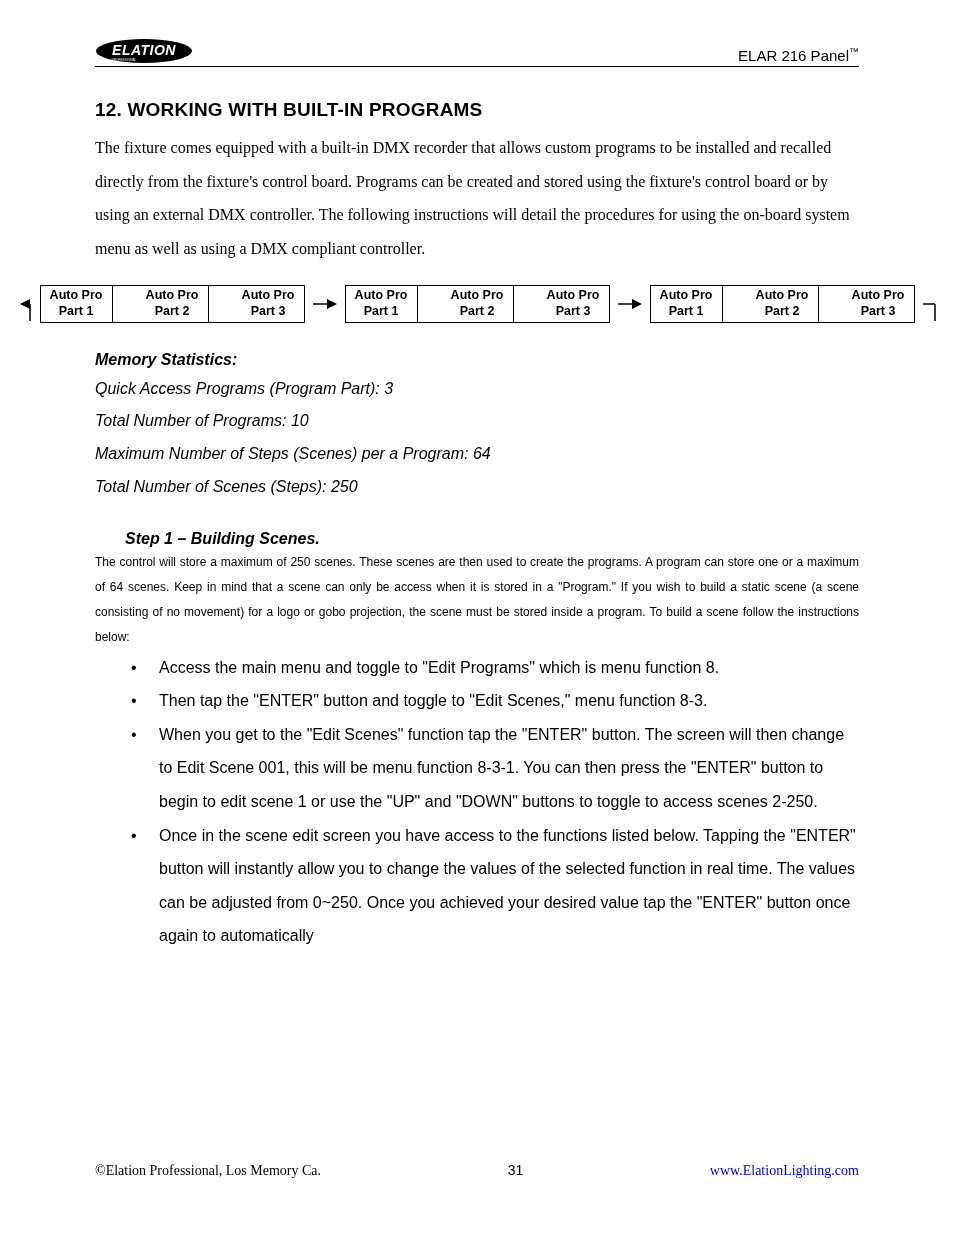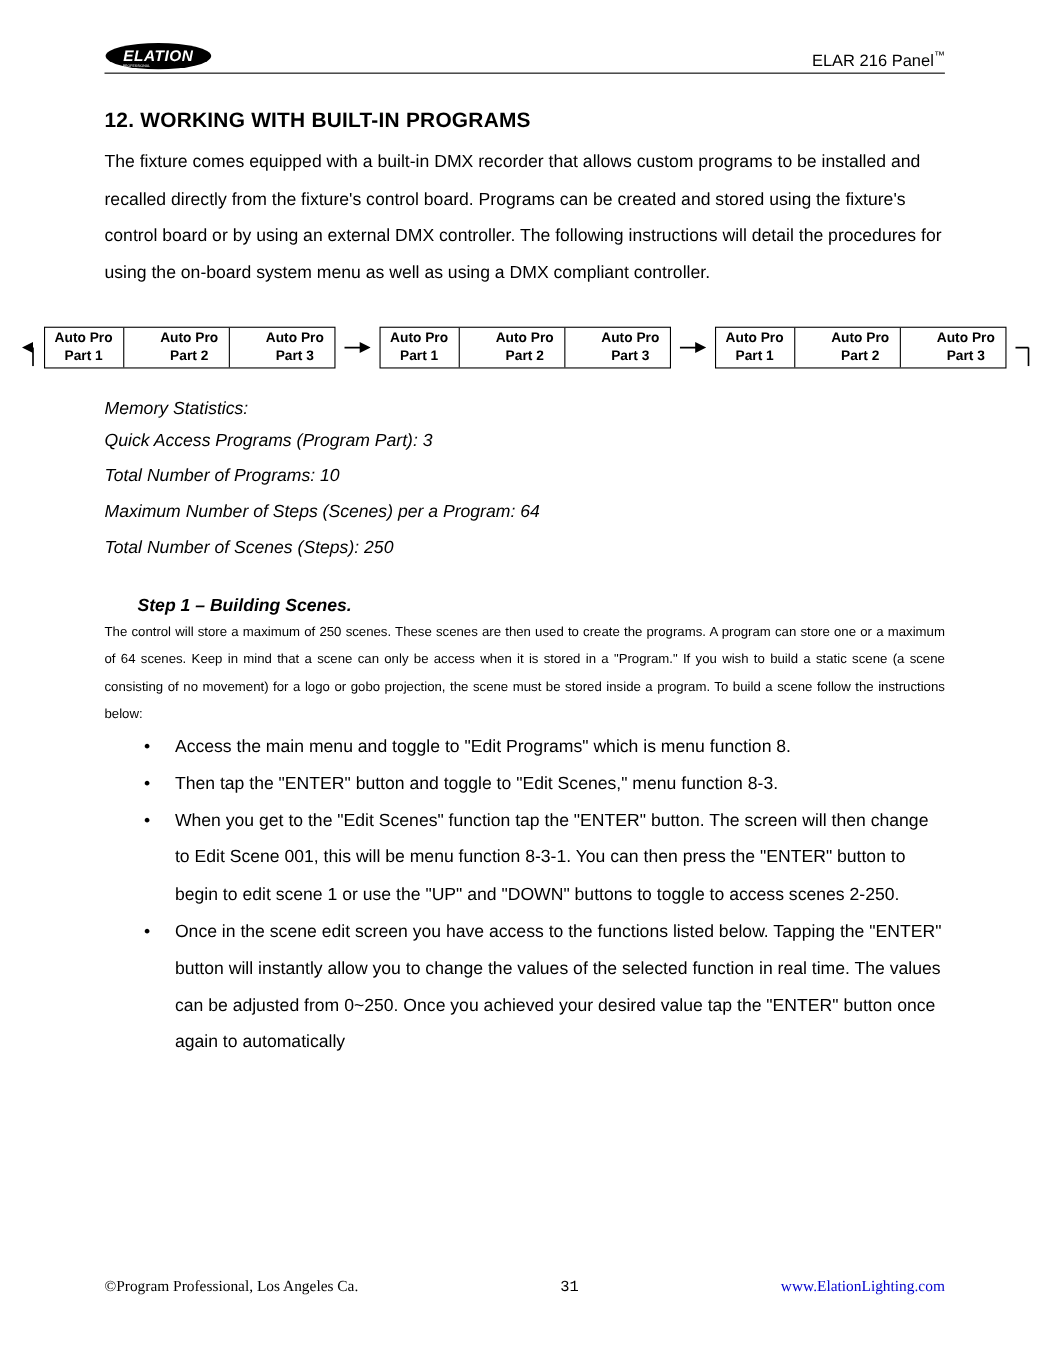--- a/index.html
+++ b/index.html
@@ -34,23 +34,24 @@
   .section-title {
     font-weight: bold;
     font-size: 19px;
     margin-top: 32px;
     letter-spacing: 0.2px;
   }
   .body-text {
     font-size: 16px;
     line-height: 2.1;
     margin-top: 10px;
+    font-family: Liberation Serif, serif;
   }
   .diagram {
-    margin-top: 32px;
+    margin-top: 20px;
     margin-bottom: 28px;
     display: flex;
     align-items: center;
     justify-content: center;
     gap: 8px;
   }
   .group {
     display: flex;
     border: 1.5px solid #000;
   }
@@ -74,21 +75,21 @@
     align-items: center;
     justify-content: center;
   }
   .arrow-exit {
     width: 14px;
     height: 34px;
     display:flex;
     align-items:center;
   }
   .subheading {
-    font-weight: normal;
+    font-weight: bold;
     font-style: italic;
     font-size: 16px;
     margin-top: 26px;
   }
   .mem-stats {
     font-style: italic;
     font-size: 16px;
     line-height: 2.05;
     margin-top: 4px;
   }
@@ -127,21 +128,21 @@
     position: absolute;
     bottom: 56px;
     left: 95px;
     right: 95px;
     display: flex;
     justify-content: space-between;
     align-items: baseline;
     font-size: 14px;
   }
   .footer .copy { font-family: "Times New Roman", serif; }
-  .footer .pnum { font-family: Liberation Mono, monospace; }
+  .footer .pnum { font-family: Liberation Sans, sans-serif; }
   .footer .link { color: #0000cc; font-family: "Times New Roman", serif; }
 </style>
 </head>
 <body>
 
 <div class="page">
 
   <div class="header">
     <div class="logo">
       <svg width="98" height="26" viewBox="0 0 98 26">
@@ -211,18 +212,18 @@
   <div class="step-heading">Step 1 – Building Scenes.</div>
   <div class="step-body">The control will store a maximum of 250 scenes. These scenes are then used to create the programs. A program can store one or a maximum of 64 scenes. Keep in mind that a scene can only be access when it is stored in a "Program." If you wish to build a static scene (a scene consisting of no movement) for a logo or gobo projection, the scene must be stored inside a program. To build a scene follow the instructions below:</div>
   <ul class="instr">
     <li>Access the main menu and toggle to "Edit Programs" which is menu function 8.</li>
     <li>Then tap the "ENTER" button and toggle to "Edit Scenes," menu function 8-3.</li>
     <li>When you get to the "Edit Scenes" function tap the "ENTER" button. The screen will then change to Edit Scene 001, this will be menu function 8-3-1. You can then press the "ENTER" button to begin to edit scene 1 or use the "UP" and "DOWN" buttons to toggle to access scenes 2-250.</li>
     <li>Once in the scene edit screen you have access to the functions listed below. Tapping the "ENTER" button will instantly allow you to change the values of the selected function in real time. The values can be adjusted from 0~250. Once you achieved your desired value tap the "ENTER" button once again to automatically</li>
   </ul>
 
   <div class="footer">
-    <span class="copy">©Program Professional, Los Angeles Ca.</span>
+    <span class="copy">©Elation Professional, Los Memory Ca.</span>
     <span class="pnum">31</span>
     <span class="link">www.ElationLighting.com</span>
   </div>
 
 </div>
 
 </body></html>

